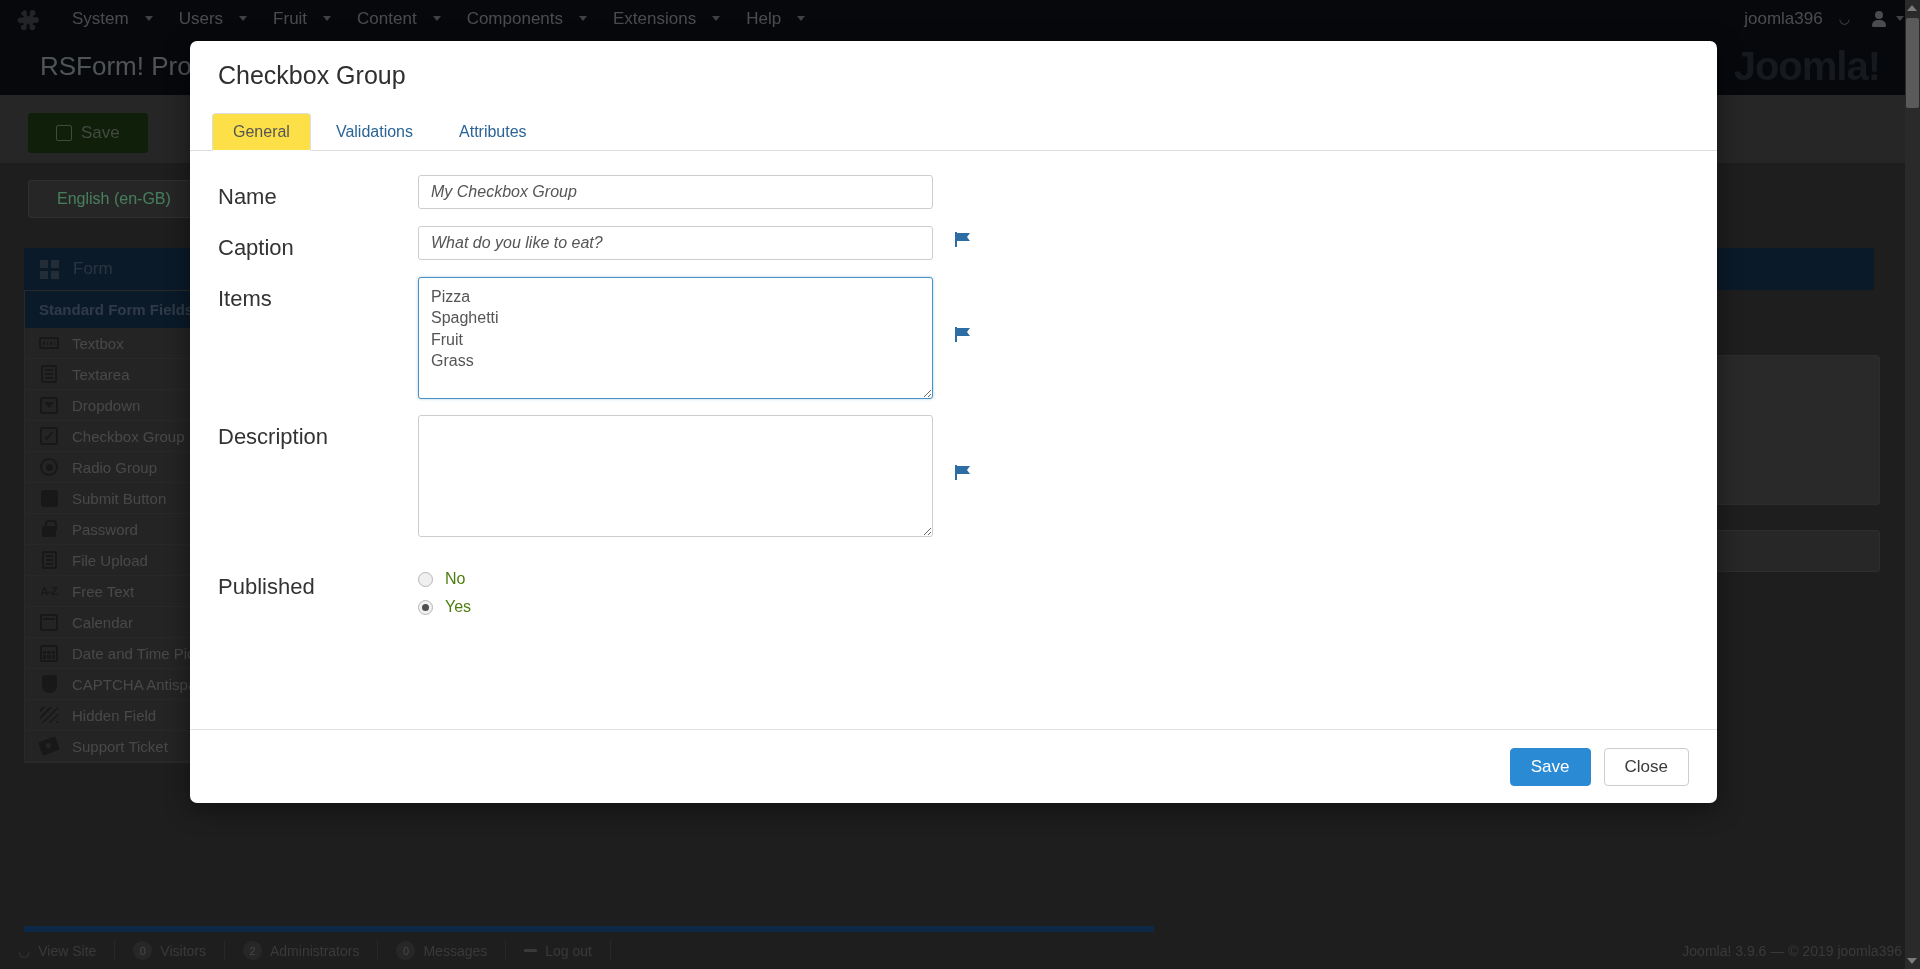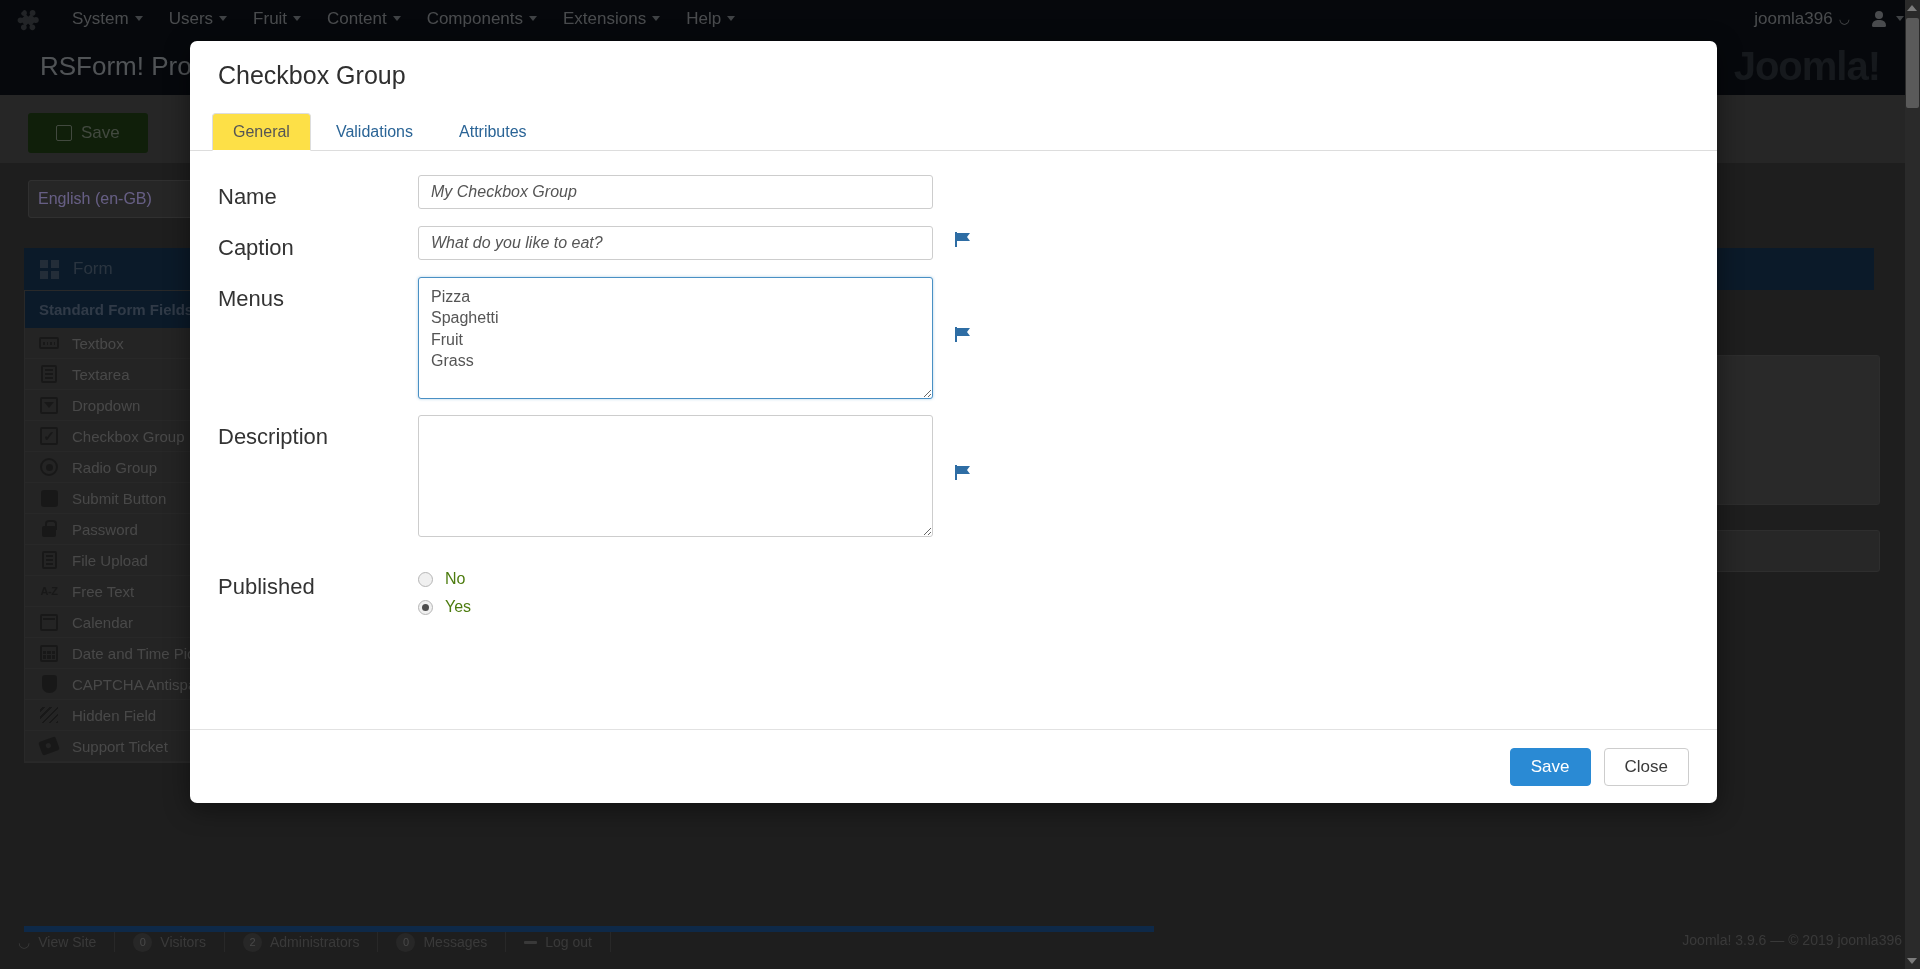--- a/index.html
+++ b/index.html
@@ -13,21 +13,21 @@
   #page-root { position: absolute; inset: 0; }
 
   .admin-topbar {
     position: absolute; top: 0; left: 0; width: 1920px; height: 37px;
     background: #0d1117; display: flex; align-items: center;
     padding: 0 16px; color: #8a8f95; font-size: 17px;
   }
   .joomla-logo { width: 26px; height: 26px; margin-right: 30px; opacity: .55;
                  display: flex; align-items: center; justify-content: center; }
   .menu-list { display: flex; align-items: center; gap: 26px; }
-  .menu-item { display: flex; align-items: center; gap: 6px; color: #8d9196;
+  .menu-item { display: flex; align-items: center; gap: 16px; color: #8d9196;
                font-size: 17px; cursor: pointer; }
   .caret { width: 0; height: 0; border-left: 4px solid transparent;
            border-right: 4px solid transparent; border-top: 5px solid #7a7f85; }
   .topbar-right { margin-left: auto; display: flex; align-items: center; gap: 22px; }
   .ext-icon { font-size: 13px; }
   .user-chip { display: flex; align-items: center; gap: 10px; }
   .user-glyph { width: 14px; height: 16px; position: relative; }
   .user-glyph::before { content:""; position:absolute; top:0; left:3px; width:8px; height:8px;
                         border-radius:50%; background:#8d9196; }
   .user-glyph::after { content:""; position:absolute; top:9px; left:0; width:14px; height:7px;
@@ -50,21 +50,21 @@
   .btn-save-top {
     position: absolute; left: 28px; top: 113px; height: 40px; padding: 0 28px;
     background: #1f3d15; color: #7f8c79; border: none; border-radius: 3px;
     display: flex; align-items: center; gap: 9px; font-size: 17px; cursor: pointer;
   }
   .pencil-box { width: 16px; height: 16px; border: 1.5px solid #7f8c79; border-radius: 2px; }
 
   .lang-select {
     position: absolute; left: 28px; top: 180px; width: 250px; height: 38px;
     border: 1px solid #5d5d5d; border-radius: 3px; background: #4a4a4a;
-    color: #c4b5fd; font-size: 16px; display: flex; align-items: center; padding-left: 9px;
+    color: #86efac; font-size: 16px; display: flex; align-items: center; padding-left: 28px;
   }
 
   .form-tab-bar {
     position: absolute; left: 24px; top: 248px; width: 1850px; height: 42px;
     background: #16334f; color: #51657a; display: flex; align-items: center;
     padding-left: 16px; gap: 14px; font-size: 17px;
   }
   .grid-glyph { display: grid; grid-template-columns: 8px 8px; grid-template-rows: 8px 8px;
                 gap: 3px; }
   .grid-glyph i { background: #43576b; display: block; }
@@ -138,21 +138,21 @@
     position: absolute; left: 760px; top: 530px; width: 1120px; height: 42px;
     background: #4b4b4b; border: 1px solid #585858; border-radius: 3px;
   }
 
   .status-bottom-accent {
     position: absolute; left: 24px; bottom: 37px; width: 1130px; height: 6px;
     background: #1b4f8a;
   }
   .statusbar {
     position: absolute; bottom: 0; left: 0; width: 1920px; height: 37px;
-    background: #3a3a3a; display: flex; padding: 0 18px;
+    background: #3a3a3a; display: flex; align-items: center; padding: 0 18px;
     color: #6e6e6e; font-size: 14px; gap: 0;
   }
   .sb-stat { display: flex; align-items: center; gap: 8px; padding: 0 18px;
              border-right: 1px solid #4d4d4d; height: 20px; cursor: pointer; }
   .sb-stat:first-child { padding-left: 0; }
   .sb-stat:last-of-type { border-right: none; }
   .badge-circle { width: 19px; height: 19px; border-radius: 50%; background: #4b4b4b;
                   color: #8a8a8a; font-size: 11px; display: flex;
                   align-items: center; justify-content: center; }
   .logout-dash { width: 13px; height: 3px; background: #6e6e6e; border-radius: 1px; }
@@ -487,21 +487,21 @@
           <span class="flag-icon">
             <svg width="17" height="15" viewBox="0 0 17 15">
                 <rect x="0" y="0" width="2" height="15" fill="#2e6da4"></rect>
                 <path d="M2 1h13l-3 4 3 4H2z" fill="#2e6da4"></path>
               </svg>
           </span>
         </div>
       </div>
 
       <div class="frow">
-        <div class="flabel">Menus</div>
+        <div class="flabel">Items</div>
         <div class="fctl">
           <textarea class="ta ta-items focused" style="">Pizza
 Spaghetti
 Fruit
 Grass</textarea>
           <span class="flag-icon flag-items">
             <svg width="17" height="15" viewBox="0 0 17 15">
                 <rect x="0" y="0" width="2" height="15" fill="#2e6da4"></rect>
                 <path d="M2 1h13l-3 4 3 4H2z" fill="#2e6da4"></path>
               </svg>

